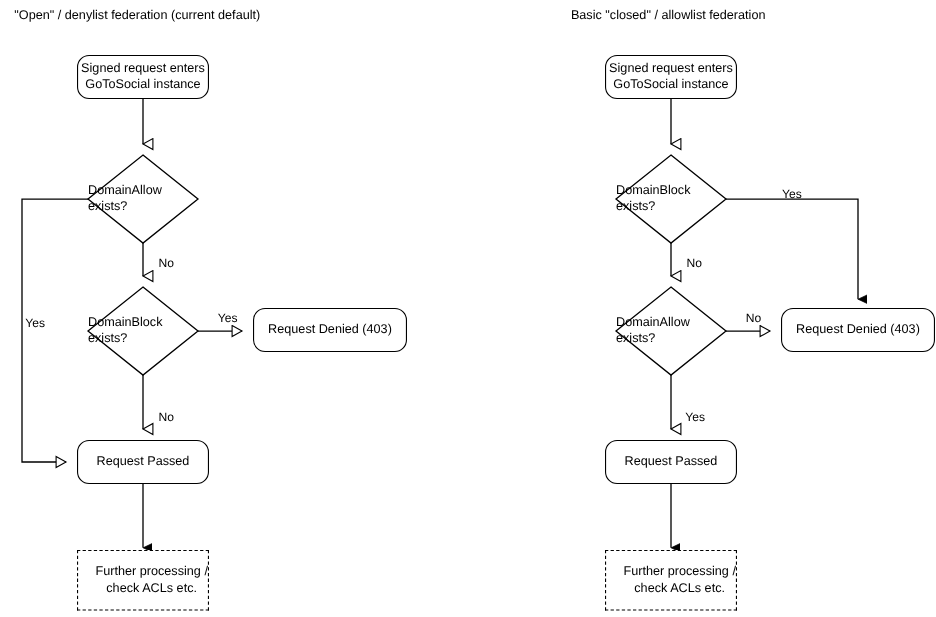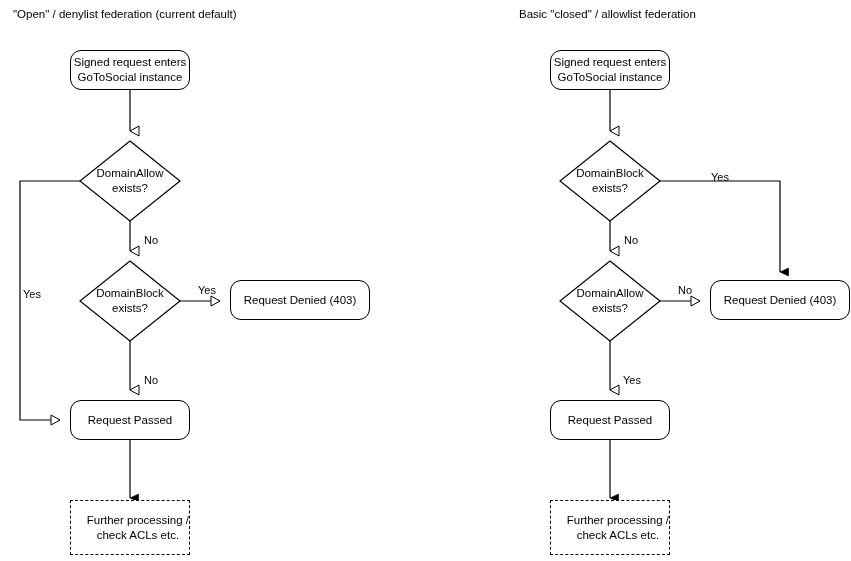--- a/index.html
+++ b/index.html
@@ -52,21 +52,21 @@
     border: 1.3px dashed #000000;
     border-radius: 0;
     justify-content: flex-end;
   }
   .node .node-label { display: block; }
 
   .diamond-label {
     position: absolute;
     font-size: 11.5px;
     line-height: 15px;
-    text-align: center;
+    text-align: left;
     color: #000000;
     pointer-events: none;
     white-space: nowrap;
   }
   .edge-label {
     position: absolute;
     font-size: 11px;
     line-height: 12px;
     color: #000000;
     white-space: nowrap;

